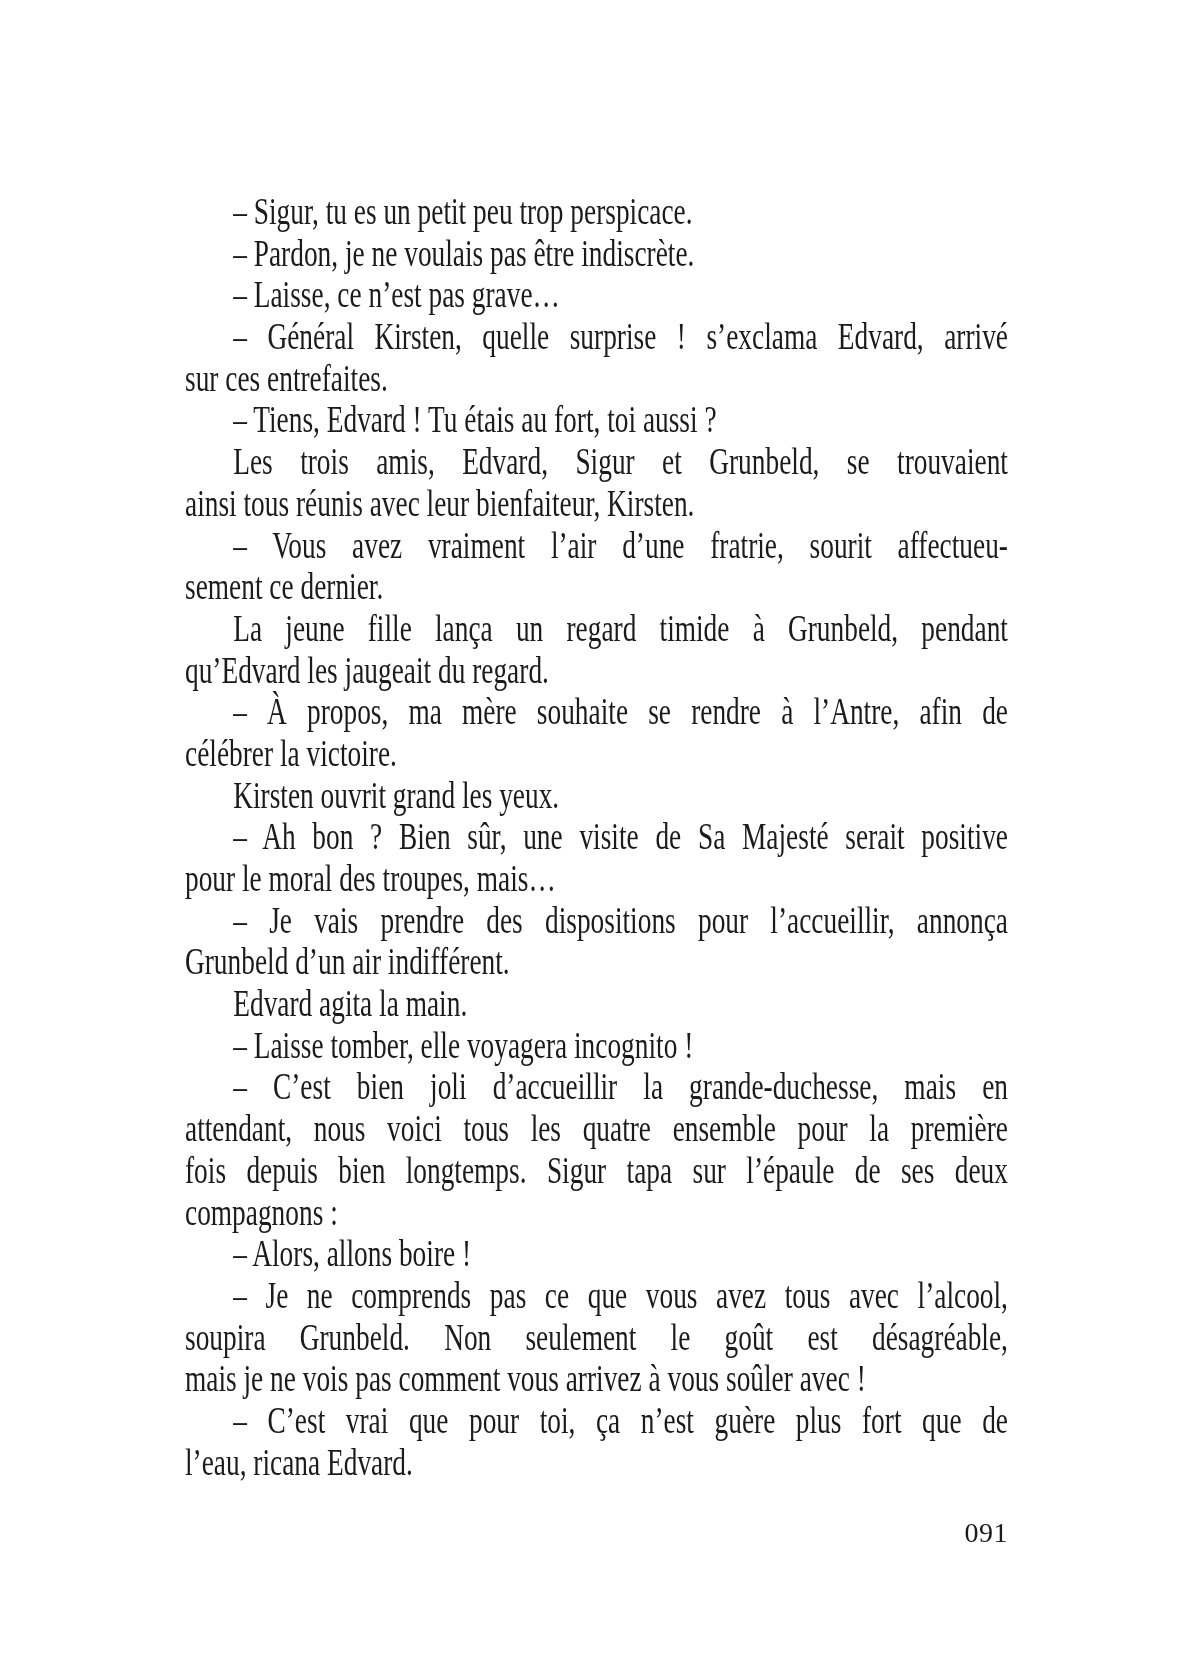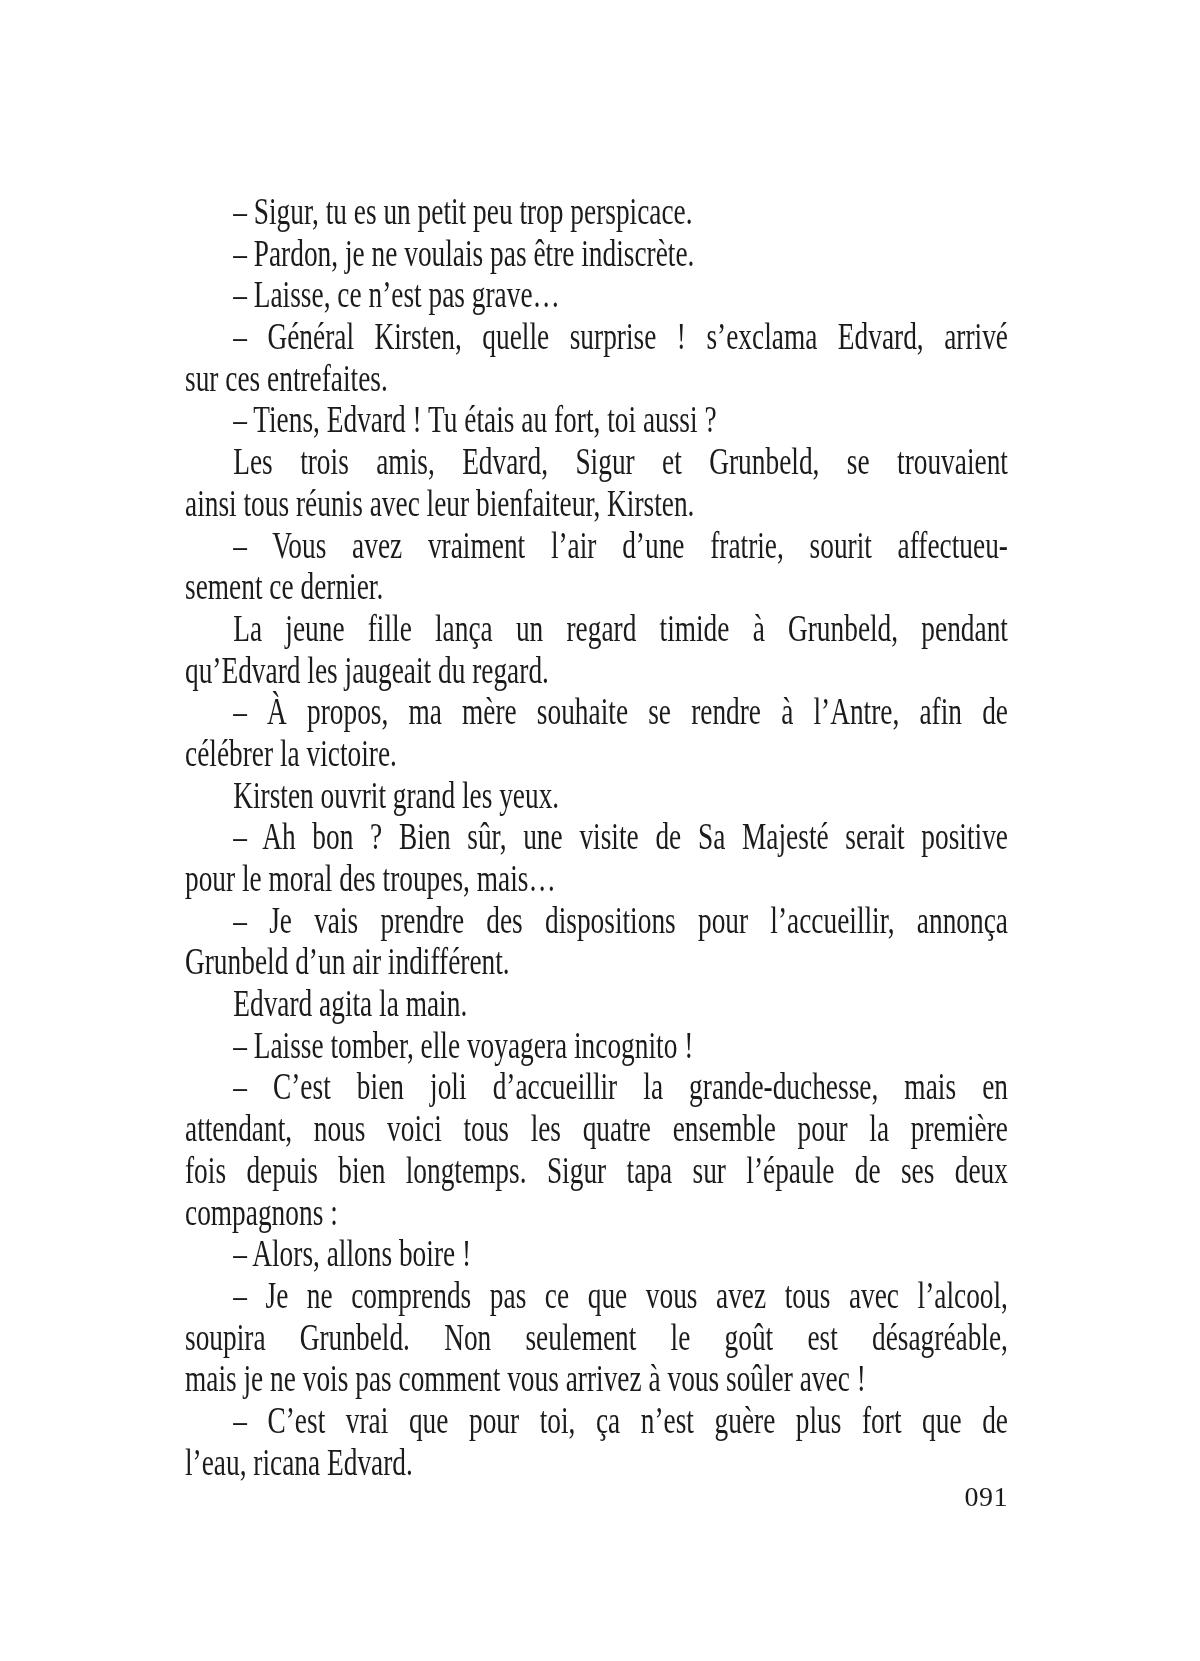--- a/index.html
+++ b/index.html
@@ -40,21 +40,21 @@
   .ln.ind {
     text-indent: 67px;          
   }
   .ln.fill {
     text-align: justify;
     text-align-last: justify;
   }
   .folio {
     position: absolute;
     left: 185px;
-    top: 1476px;
+    top: 1512px;
     width: 823px;
     height: 42px;
     line-height: 42px;
     font-size: 28px;
     text-align: right;
     letter-spacing: 0.5px;
   }
 </style>
 </head>
 <body>

